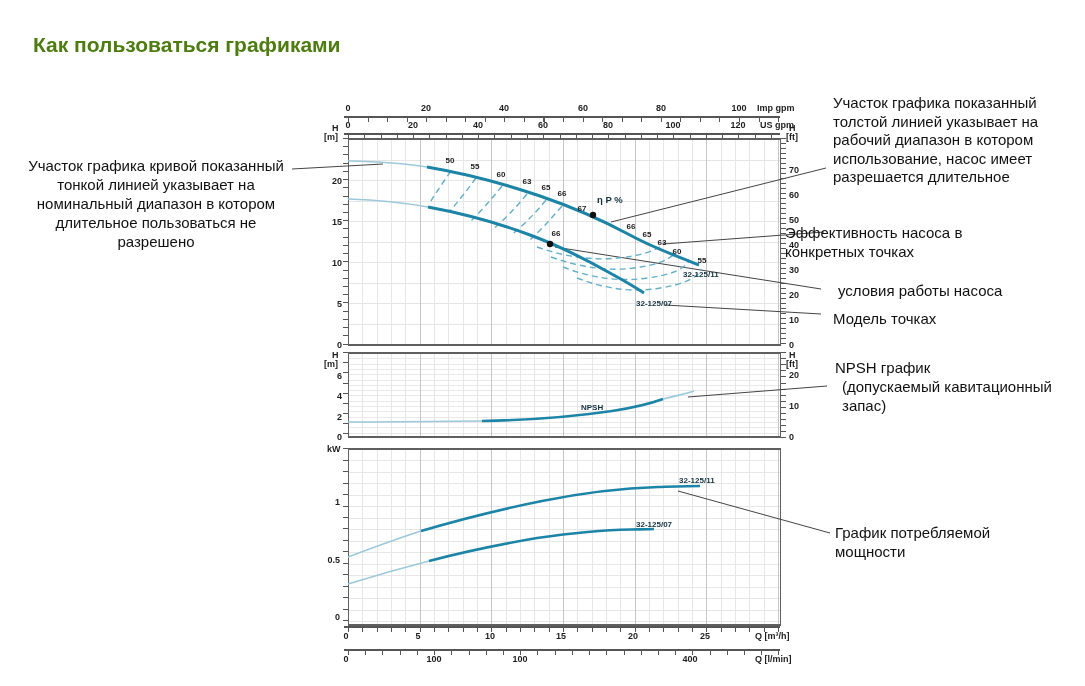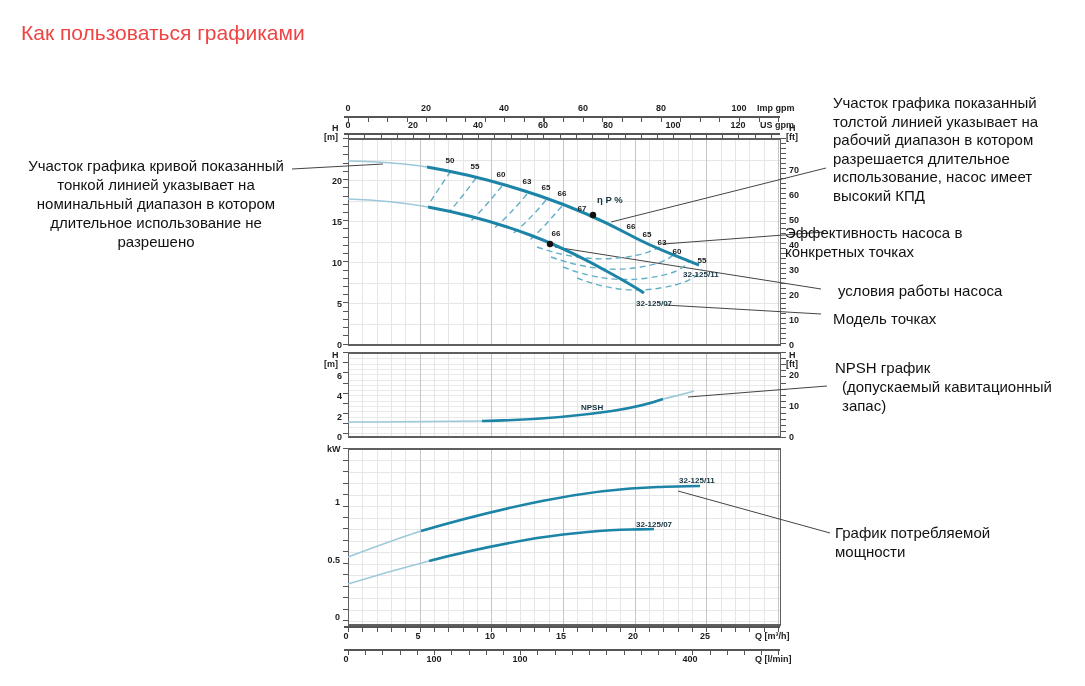--- a/index.html
+++ b/index.html
@@ -1,18 +1,18 @@
 <!DOCTYPE html>
 <html><head>
 <meta charset="utf-8">
 <style>
   html,body{margin:0;padding:0;background:#fff;}
   .page{position:relative;width:1085px;height:686px;background:#fff;overflow:hidden;
         font-family:"Liberation Sans",sans-serif;}
-  .title{position:absolute;left:21px;top:21px;font-size:21px;font-weight:normal;color:#ef4444;margin:0;}
+  .title{position:absolute;left:21px;top:21px;font-size:21px;font-weight:bold;color:#4d7c0f;margin:12px;}
   .ann{position:absolute;font-size:15px;line-height:19px;color:#111;}
   .ann .ln{display:block;}
   .plot{position:absolute;box-sizing:border-box;border:1px solid #5f5f5f;
         border-top-width:2px;border-bottom-width:2px;background-color:#fff;}
   .axline{position:absolute;background:#555;}
   .tstrip{position:absolute;}
   .num{position:absolute;font-size:9px;font-weight:bold;color:#1d1d1d;white-space:nowrap;}
   .c{transform:translateX(-50%);}
   .r{width:16px;text-align:right;}
   .rw{width:22px;text-align:right;}
@@ -195,31 +195,30 @@
 
   <span class="tiny txt" style="left:581px;top:403px;position:absolute;">NPSH</span>
 
   <span class="tiny txt" style="left:679px;top:476px;position:absolute;">32-125/11</span>
   <span class="tiny txt" style="left:636px;top:520px;position:absolute;">32-125/07</span>
 
   <div class="ann txt" style="left:20px;top:156px;width:272px;text-align:center;">
     <span class="ln">Участок графика кривой показанный</span>
     <span class="ln">тонкой линией указывает на</span>
     <span class="ln">номинальный диапазон в котором</span>
-    <span class="ln">длительное использование не</span>
+    <span class="ln">длительное пользоваться не</span>
     <span class="ln">разрешено</span>
   </div>
 
   <div class="ann txt" style="left:833px;top:94px;width:250px;line-height:18.5px;">
     <span class="ln">Участок графика показанный</span>
     <span class="ln">толстой линией указывает на</span>
     <span class="ln">рабочий диапазон в котором</span>
+    <span class="ln">использование, насос имеет</span>
     <span class="ln">разрешается длительное</span>
-    <span class="ln">использование, насос имеет</span>
-    <span class="ln">высокий КПД</span>
   </div>
 
   <div class="ann txt" style="left:785px;top:223px;width:250px;">
     <span class="ln">Эффективность насоса в</span>
     <span class="ln">конкретных точках</span>
   </div>
 
   <div class="ann txt" style="left:838px;top:281px;width:250px;">
     <span class="ln">условия работы насоса</span>
   </div>

